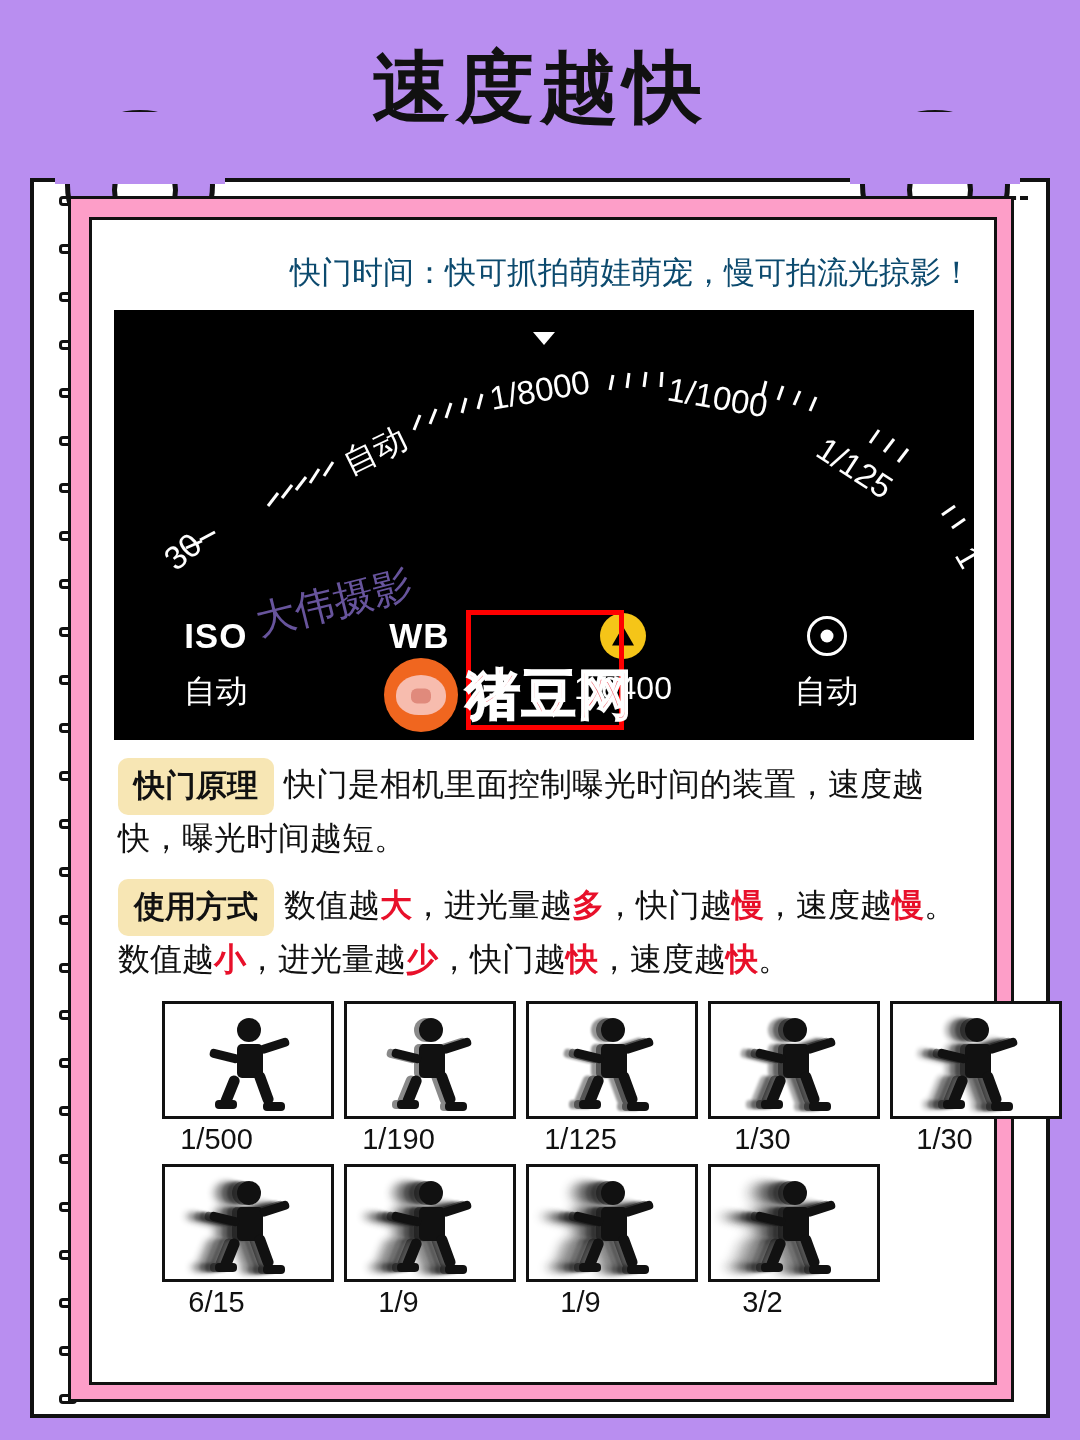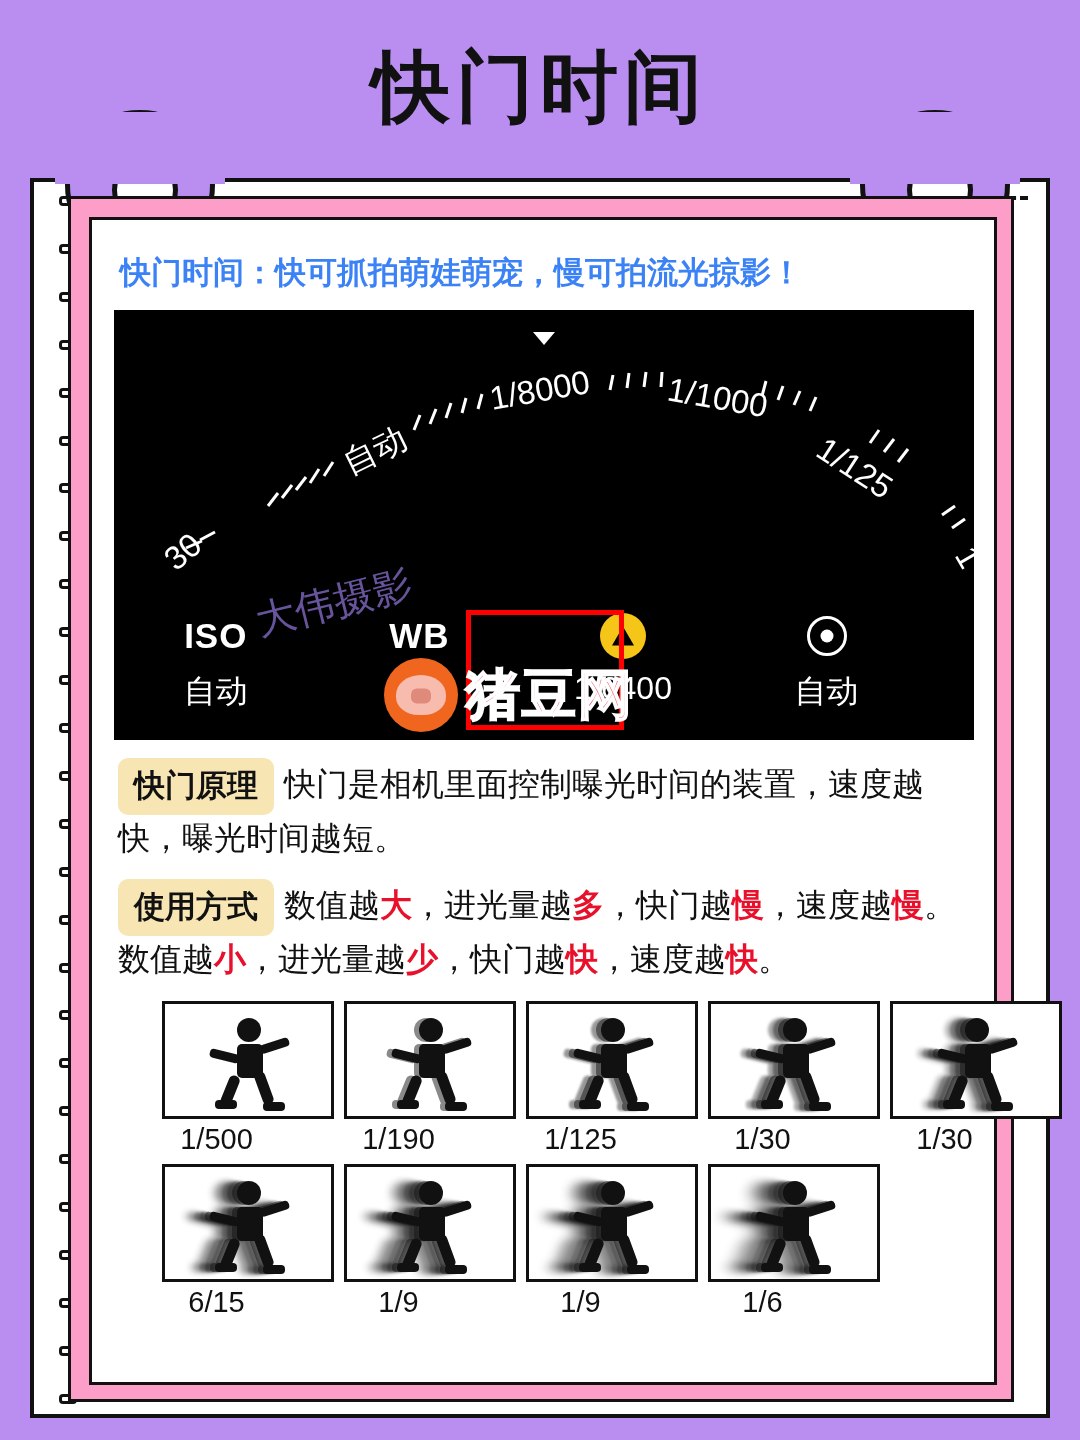--- a/index.html
+++ b/index.html
@@ -97,24 +97,24 @@
     position: absolute;
     left: 18px; top: 18px;
     width: 908px; height: 1168px;
     background: #ffffff;
     border: 3px solid #111;
     padding: 18px 22px;
   }
 
   
   .headline {
-    color: #3b82f6;
+    color: #0c4a6e;
     font-size: 31px;
-    font-weight: bold;
-    text-align: left;
+    font-weight: normal;
+    text-align: right;
     letter-spacing: 0px;
     margin: 14px 0 16px 6px;
   }
 
   
   .camera {
     position: relative;
     width: 860px; height: 430px;
     background: #000;
     margin: 0 auto;
@@ -286,21 +286,21 @@
     text-align: center;
     font-size: 29px;
     color: #111;
     margin-top: 4px;
   }
   .runner { position: absolute; left: 0; top: 0; width: 172px; height: 118px; }
 </style>
 </head>
 <body>
 
-<div class="title">快门时间</div>
+<div class="title">速度越快</div>
 
 <div class="ring left">
   <div class="ring-inner"></div>
 </div>
 <div class="ring right">
   <div class="ring-inner"></div>
 </div>
 
 <div class="page">
   <div class="dash-top"></div>
@@ -1099,18 +1099,18 @@
         <rect x="46" y="44" width="30" height="9" rx="4" transform="rotate(14 46 44)"></rect>
         <rect x="94" y="42" width="30" height="9" rx="4" transform="rotate(-18 94 42)"></rect>
         <rect x="66" y="70" width="11" height="32" rx="5" transform="rotate(22 66 70)"></rect>
         <rect x="88" y="70" width="11" height="34" rx="5" transform="rotate(-20 88 70)"></rect>
         <rect x="50" y="96" width="22" height="9" rx="4"></rect>
         <rect x="98" y="98" width="22" height="9" rx="4"></rect>
       </g>
     </svg>
             </div>
           </div>
-          <div class="cell-label">1/6</div>
+          <div class="cell-label">3/2</div>
         </div>
       </div>
 
   </div>
 </div>
 
 </body></html>

